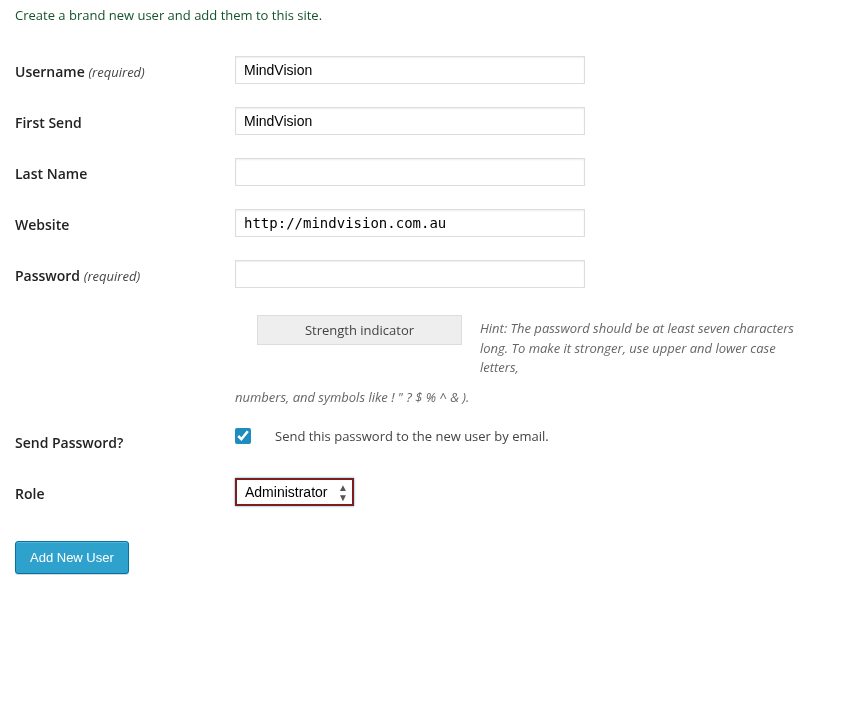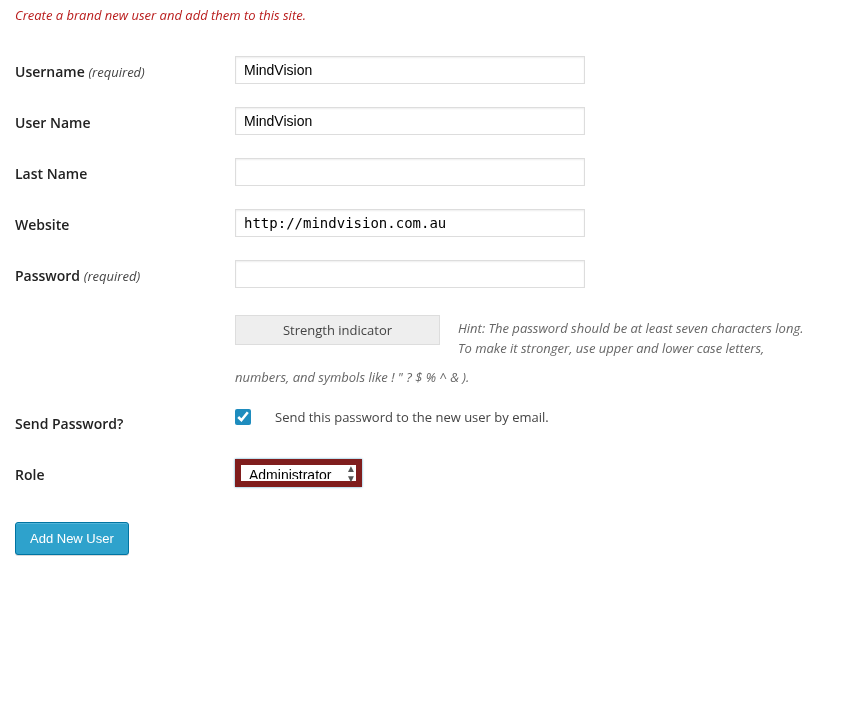--- a/index.html
+++ b/index.html
@@ -9,23 +9,22 @@
     }
     body {
       font-family: -apple-system, BlinkMacSystemFont, "Segoe UI", "Open Sans", sans-serif;
       font-size: 13px;
       color: #444;
       background: #fff;
       padding: 0 15px 20px 15px;
     }
     .intro {
       font-size: 13px;
-      color: #b91c1c;
+      color: #14532d;
       margin: 6px 0 22px 0;
-      font-style: italic;
     }
     .form-table {
       width: 100%;
       border-collapse: collapse;
     }
     .form-table tr {
       vertical-align: top;
     }
     .form-table th {
       text-align: left;
@@ -84,21 +83,21 @@
     }
     input[type="checkbox"] {
       width: 16px;
       height: 16px;
       accent-color: #1e8cbe;
     }
     select {
       height: 28px;
       font-size: 14px;
       padding: 2px 24px 2px 8px;
-      border: 6px solid #7f1d1d;
+      border: 2px solid #7f1d1d;
       border-radius: 0;
       box-shadow: 0 0 2px rgba(30,140,190,0.8);
       background: #fff;
       appearance: none;
       -webkit-appearance: none;
     }
     .select-wrap {
       position: relative;
       display: inline-block;
     }
@@ -123,20 +122,21 @@
       padding: 8px 14px;
       border-radius: 3px;
       cursor: pointer;
       margin-top: 22px;
       box-shadow: inset 0 1px 0 rgba(120,200,230,0.5), 0 1px 0 rgba(0,0,0,0.15);
     }
     .strength-row {
       display: flex;
       align-items: flex-start;
       flex-wrap: wrap;
+      margin-left: 22px;
     }
     .hint-beside {
       flex: 1;
       font-style: italic;
       color: #666;
       font-size: 13px;
       line-height: 1.5;
       padding-top: 18px;
       padding-left: 18px;
       min-width: 300px;
@@ -161,21 +161,21 @@
     <tr>
       <th>
         <span>Username</span>
         <span class="required">(required)</span>
       </th>
       <td>
         <input type="text" value="MindVision" style="">
       </td>
     </tr>
     <tr>
-      <th>User Name</th>
+      <th>First Send</th>
       <td>
         <input type="text" value="MindVision" style="">
       </td>
     </tr>
     <tr>
       <th>Last Name</th>
       <td>
         <input type="text" value="" style="">
       </td>
     </tr>

